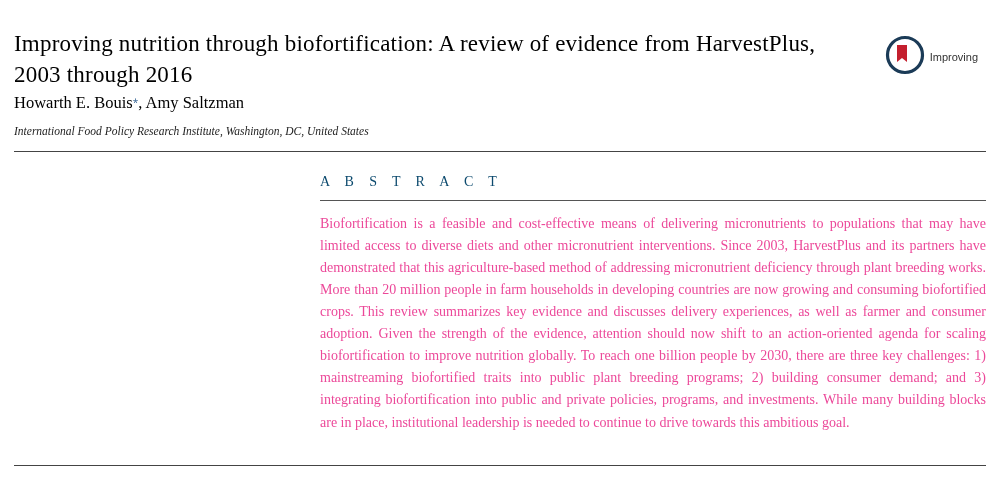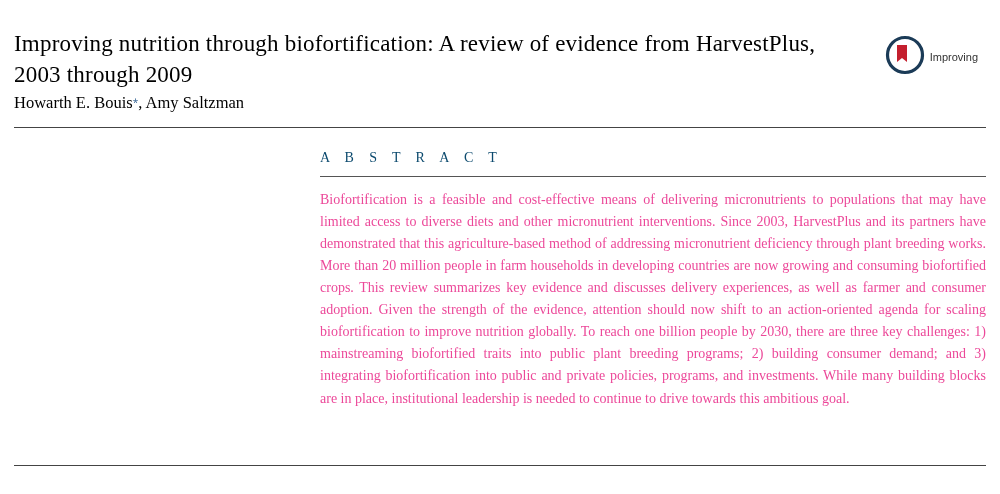--- a/index.html
+++ b/index.html
@@ -95,39 +95,40 @@
     left: 14px;
     bottom: 28px;
   }
 </style>
 </head>
 <body>
 
 <div class="page">
 
   <div class="header-row">
-    <h1 class="title">Improving nutrition through biofortification: A review of evidence from HarvestPlus, 2003 through 2009</h1>
+    <h1 class="title">Improving nutrition through biofortification: A review of evidence from HarvestPlus, 2003 through 2016</h1>
 
     <div class="crossmark">
       <span>
         <svg width="42" height="42" viewBox="0 0 42 42">
           <circle cx="21" cy="21" r="17.5" fill="#ffffff" stroke="#1b3b57" stroke-width="3.2"></circle>
           <path d="M13 11 h10 v17 l-5 -4 -5 4 z" fill="#c41f2e"></path>
           <path d="M13 11 h10 v3 h-10 z" fill="#c41f2e"></path>
           <rect x="12" y="10" width="3" height="19" fill="#ffffff" opacity="0.0"></rect>
         </svg>
       </span>
       <span class="crossmark-label">Improving</span>
     </div>
   </div>
 
   <div class="authors">
     <span>Howarth E. Bouis</span><sup>⁎</sup><span>, </span><span>Amy Saltzman</span>
   </div>
 
+  <div class="affiliation">International Food Policy Research Institute, Washington, DC, United States</div>
 
   <hr class="rule-full rule-top">
 
   <div class="abstract-block">
     <div class="abstract-heading">A B S T R A C T</div>
     <hr class="abstract-divider">
     <p class="abstract-text">Biofortification is a feasible and cost-effective means of delivering micronutrients to populations that may have limited access to diverse diets and other micronutrient interventions. Since 2003, HarvestPlus and its partners have demonstrated that this agriculture-based method of addressing micronutrient deficiency through plant breeding works. More than 20 million people in farm households in developing countries are now growing and consuming biofortified crops. This review summarizes key evidence and discusses delivery experiences, as well as farmer and consumer adoption. Given the strength of the evidence, attention should now shift to an action-oriented agenda for scaling biofortification to improve nutrition globally. To reach one billion people by 2030, there are three key challenges: 1) mainstreaming biofortified traits into public plant breeding programs; 2) building consumer demand; and 3) integrating biofortification into public and private policies, programs, and investments. While many building blocks are in place, institutional leadership is needed to continue to drive towards this ambitious goal.</p>
   </div>
 
   <hr class="rule-full rule-bottom">

